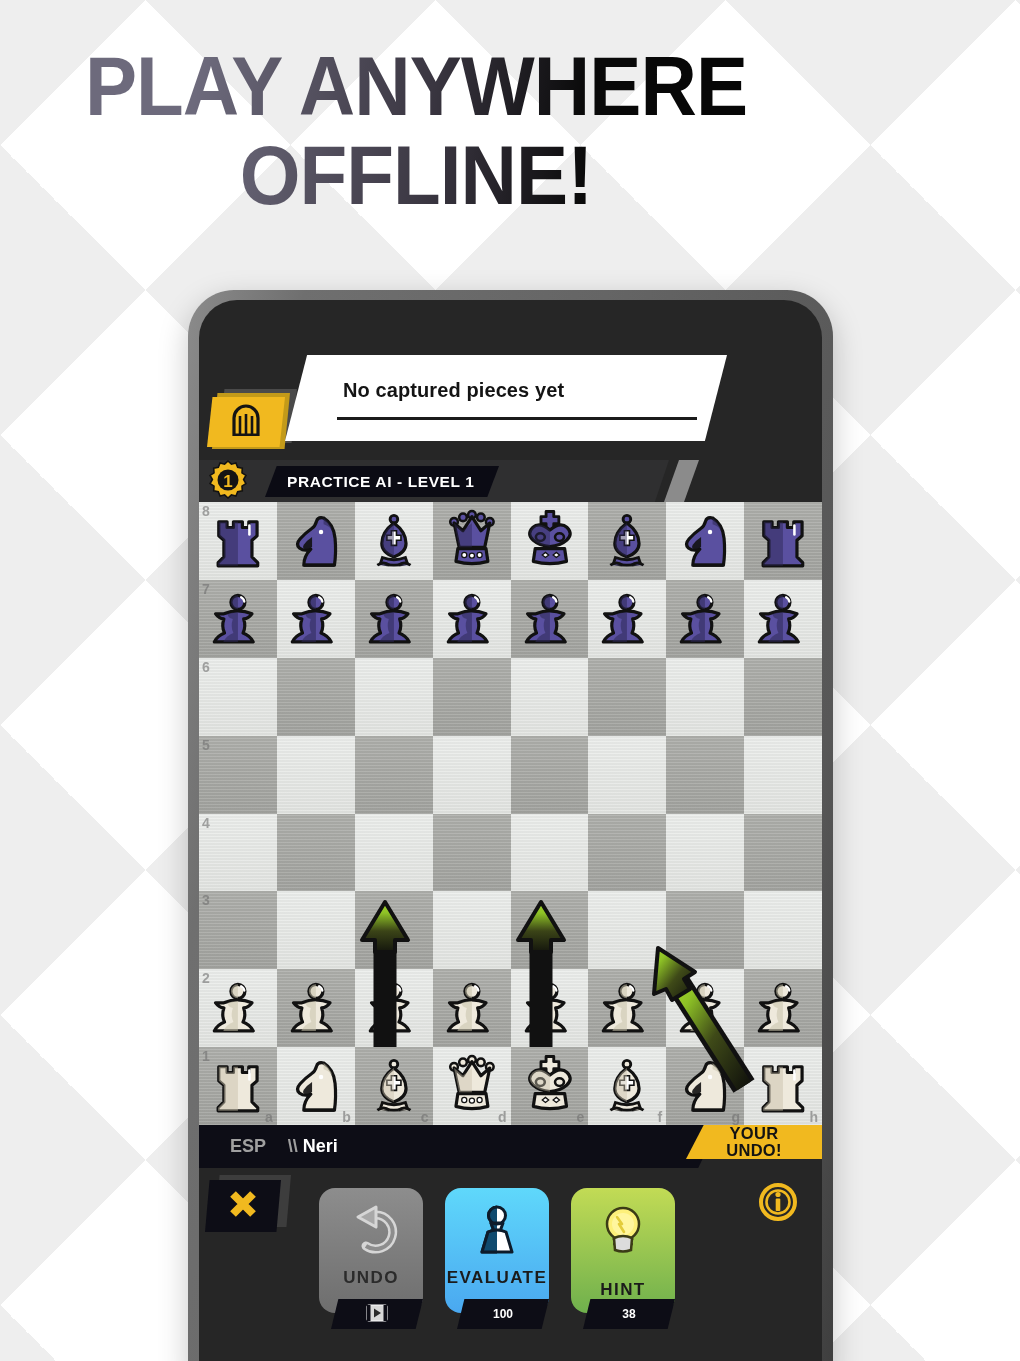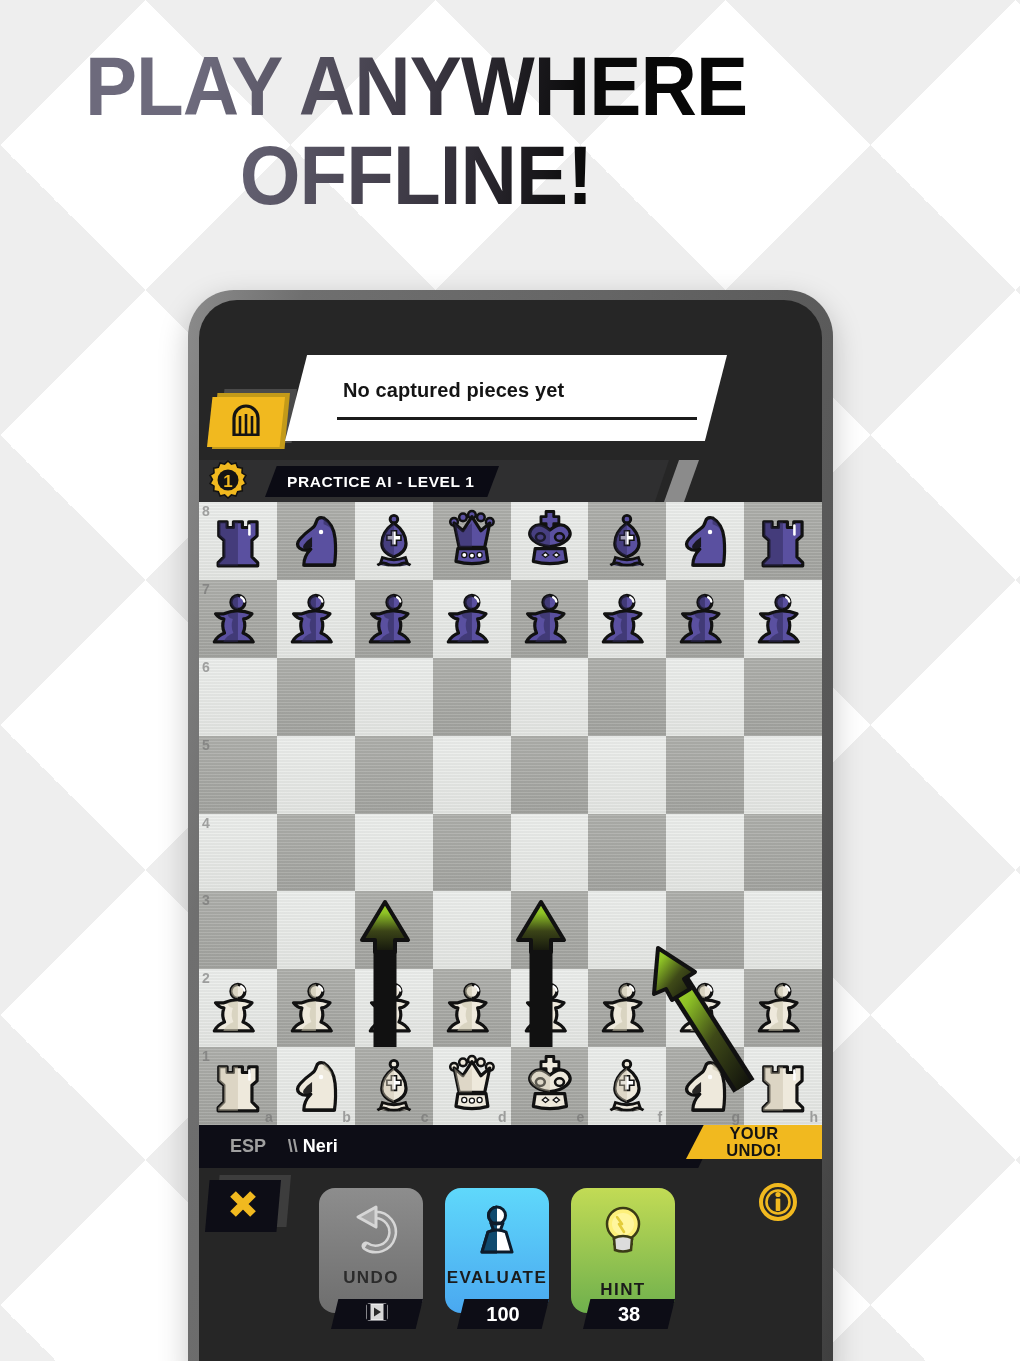--- a/index.html
+++ b/index.html
@@ -217,21 +217,21 @@
     margin-top:10px; font-weight:bold; font-size:17px; letter-spacing:1.4px; color:#1b1b1b;
   }
   .act.undo .lbl { color:#2b2b2b; }
   .act .cost {
     position:absolute; left:12px; bottom:-16px;
     width:92px; height:30px;
     background:#0d0d16;
     clip-path:polygon(8% 0,100% 0,92% 100%,0 100%);
     display:flex; align-items:center; justify-content:center;
   }
-  .act .cost span { color:#ffffff; font-weight:bold; font-size:20px; }
+  .act .cost span { color:#ffffff; font-weight:bold; font-size:12px; }
 </style>
 </head>
 <body>
 
 <div id="bg"></div>
 
 <div id="headline">
   <span class="ln ln1">PLAY ANYWHERE</span>
   <span class="ln ln2">OFFLINE!</span>
 </div>

